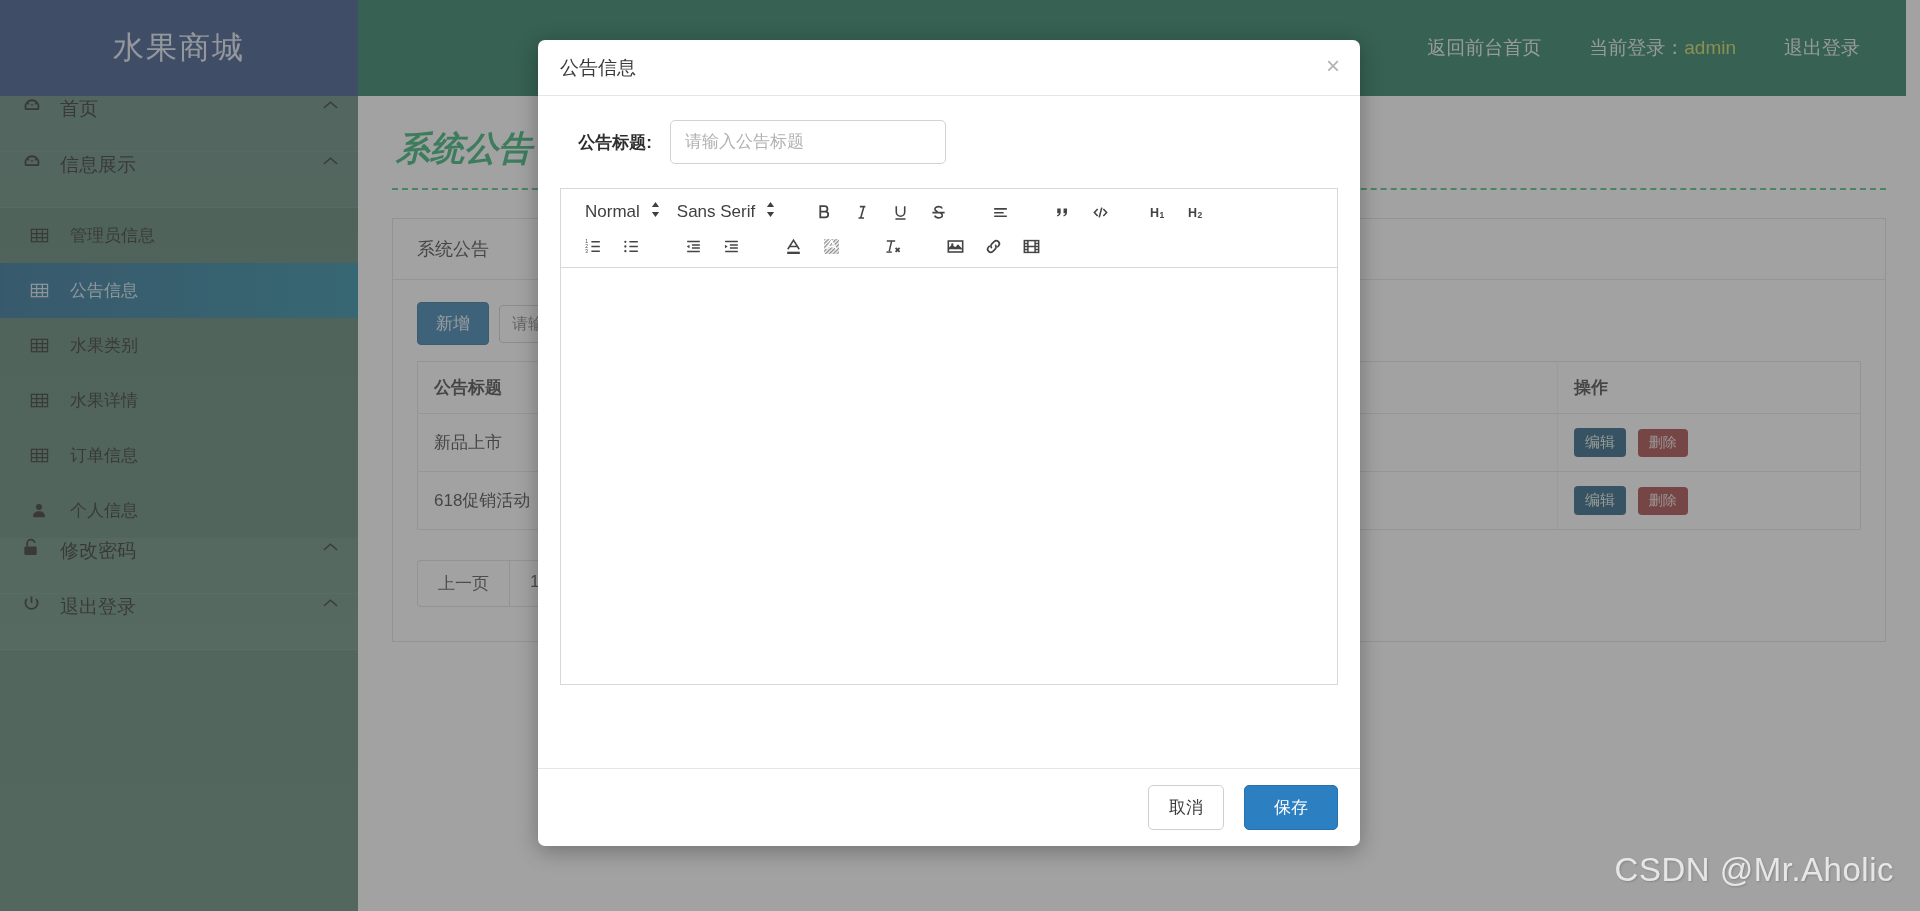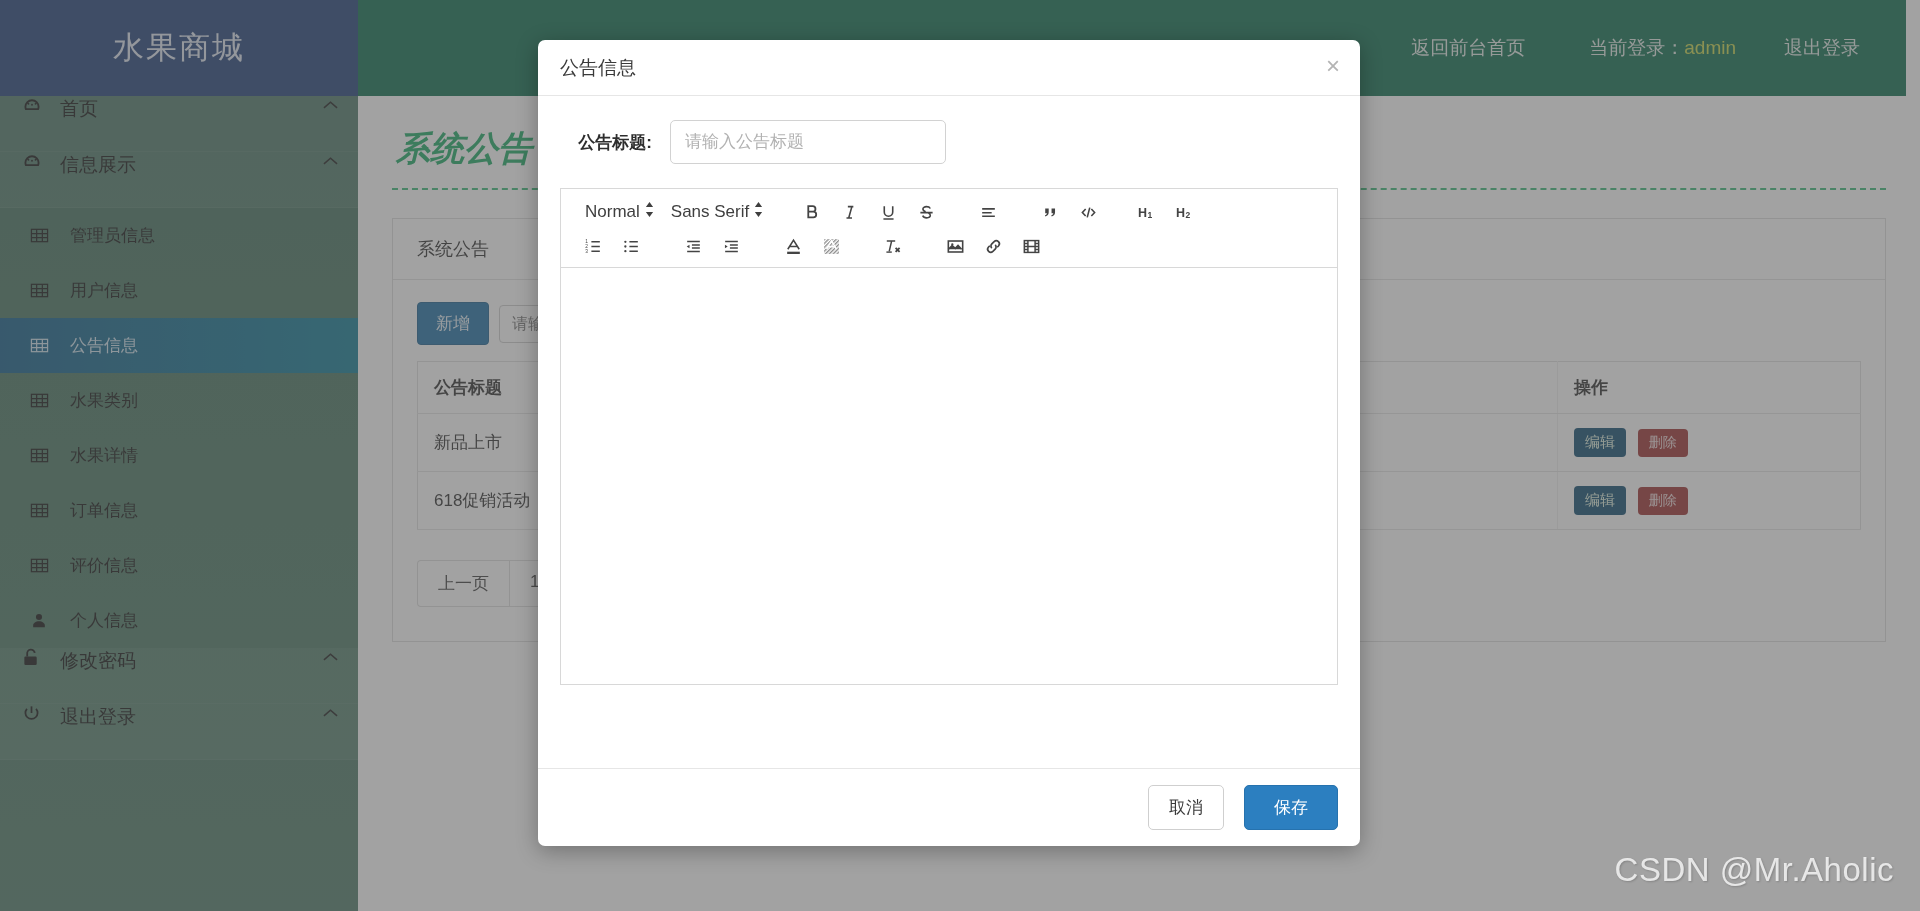--- a/index.html
+++ b/index.html
@@ -44,21 +44,21 @@
   }
   .nav-item.active .gi { color: #cfe3ee; }
 
   .topbar {
     position: absolute; left: 358px; top: 0; right: 14px; height: 96px;
     background: #0a6b4c;
     display: flex; align-items: center; justify-content: flex-end;
     padding-right: 46px; gap: 48px;
   }
   .topbar .tb-link { color: #e3ece8; font-size: 19px; cursor: pointer; }
-  .topbar .tb-user { color: #e3ece8; font-size: 19px; margin-left: 16px; }
+  .topbar .tb-user { color: #e3ece8; font-size: 19px; }
   .topbar .tb-user .uname { color: #c9d64a; }
 
   .content {
     position: absolute; left: 358px; top: 96px; right: 0; bottom: 0;
     background: #ffffff; padding: 24px 34px 0 34px;
   }
   .page-title {
     color: #1aa863; font-size: 34px; font-weight: bold; font-style: italic;
     padding: 6px 4px 16px 4px;
   }
@@ -145,21 +145,21 @@
 
   
   .editor-wrap { margin: 0 0 0 0; }
   .ql-toolbar {
     border: 1px solid #d8d8d8; border-bottom: none;
     padding: 8px 10px 6px 14px; background: #fff;
   }
   .ql-row { display: flex; align-items: center; gap: 2px; flex-wrap: nowrap; }
   .ql-row + .ql-row { margin-top: 4px; }
   .ql-picker {
-    display: inline-flex; align-items: center; gap: 4px;
+    display: inline-flex; align-items: center; gap: 10px;
     padding: 2px 4px 2px 10px; font-size: 17px; color: #3f3f3f; cursor: pointer;
   }
   .ql-picker .lbl { white-space: nowrap; }
   .ql-btn {
     width: 36px; height: 30px; display: inline-flex;
     align-items: center; justify-content: center; cursor: pointer;
     color: #444;
   }
   .ql-btn svg { display: block; }
   .ql-gap { width: 22px; }
@@ -229,29 +229,20 @@
     <div class="nav-sub">
       <div class="nav-item">
         <span class="gi">
           <svg width="19" height="19" viewBox="0 0 20 20" fill="none" stroke="currentColor" stroke-width="1.3">
               <rect x="1.5" y="3.5" width="17" height="13"></rect>
               <path d="M1.5 8h17M1.5 12.2h17M7 3.5v13M13 3.5v13"></path>
             </svg>
         </span>
         <span>管理员信息</span>
       </div>
-      <div class="nav-item">
-        <span class="gi">
-          <svg width="19" height="19" viewBox="0 0 20 20" fill="none" stroke="currentColor" stroke-width="1.3">
-              <rect x="1.5" y="3.5" width="17" height="13"></rect>
-              <path d="M1.5 8h17M1.5 12.2h17M7 3.5v13M13 3.5v13"></path>
-            </svg>
-        </span>
-        <span>用户信息</span>
-      </div>
       <div class="nav-item active">
         <span class="gi">
           <svg width="19" height="19" viewBox="0 0 20 20" fill="none" stroke="currentColor" stroke-width="1.3">
               <rect x="1.5" y="3.5" width="17" height="13"></rect>
               <path d="M1.5 8h17M1.5 12.2h17M7 3.5v13M13 3.5v13"></path>
             </svg>
         </span>
         <span>公告信息</span>
       </div>
       <div class="nav-item">
@@ -273,29 +264,20 @@
         <span>水果详情</span>
       </div>
       <div class="nav-item">
         <span class="gi">
           <svg width="19" height="19" viewBox="0 0 20 20" fill="none" stroke="currentColor" stroke-width="1.3">
               <rect x="1.5" y="3.5" width="17" height="13"></rect>
               <path d="M1.5 8h17M1.5 12.2h17M7 3.5v13M13 3.5v13"></path>
             </svg>
         </span>
         <span>订单信息</span>
-      </div>
-      <div class="nav-item">
-        <span class="gi">
-          <svg width="19" height="19" viewBox="0 0 20 20" fill="none" stroke="currentColor" stroke-width="1.3">
-              <rect x="1.5" y="3.5" width="17" height="13"></rect>
-              <path d="M1.5 8h17M1.5 12.2h17M7 3.5v13M13 3.5v13"></path>
-            </svg>
-        </span>
-        <span>评价信息</span>
       </div>
       <div class="nav-item">
         <span class="gi">
           <svg width="18" height="18" viewBox="0 0 20 20" fill="currentColor">
               <circle cx="10" cy="5.6" r="3.4"></circle>
               <path d="M10 10.2c-3.6 0-6.5 2.3-6.5 4.6V17h13v-2.2c0-2.3-2.9-4.6-6.5-4.6z"></path>
             </svg>
         </span>
         <span>个人信息</span>
       </div>

